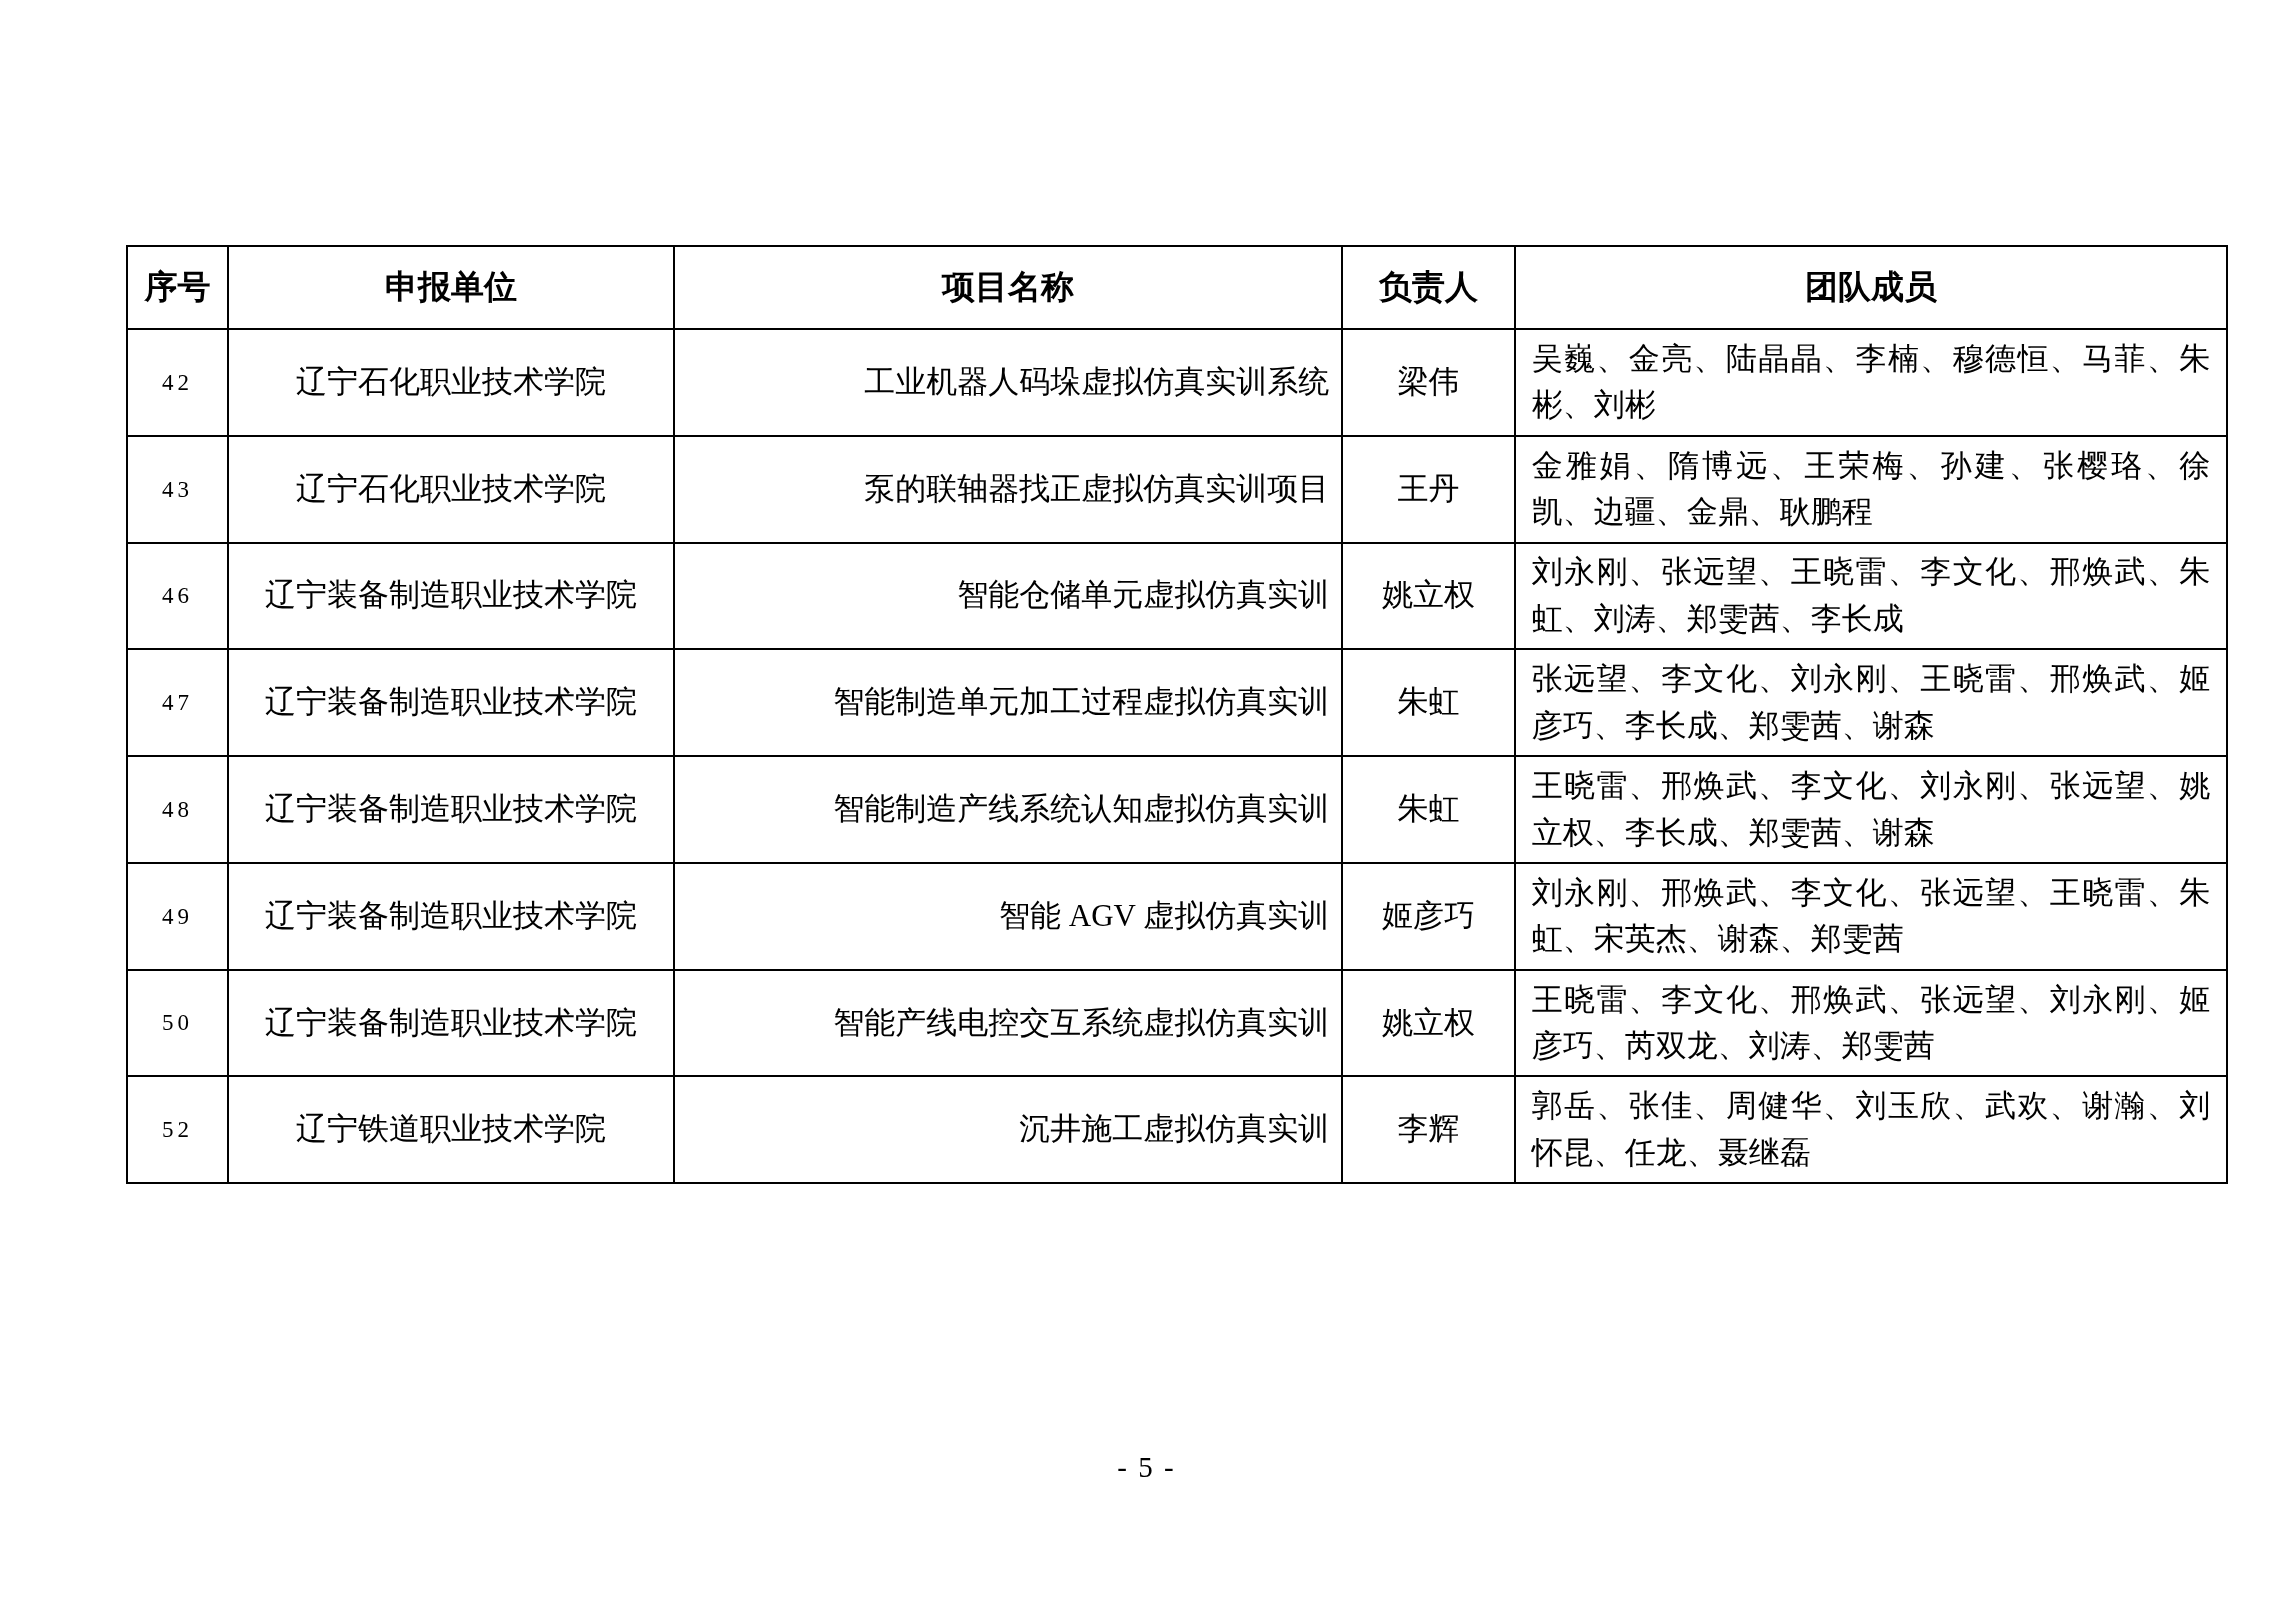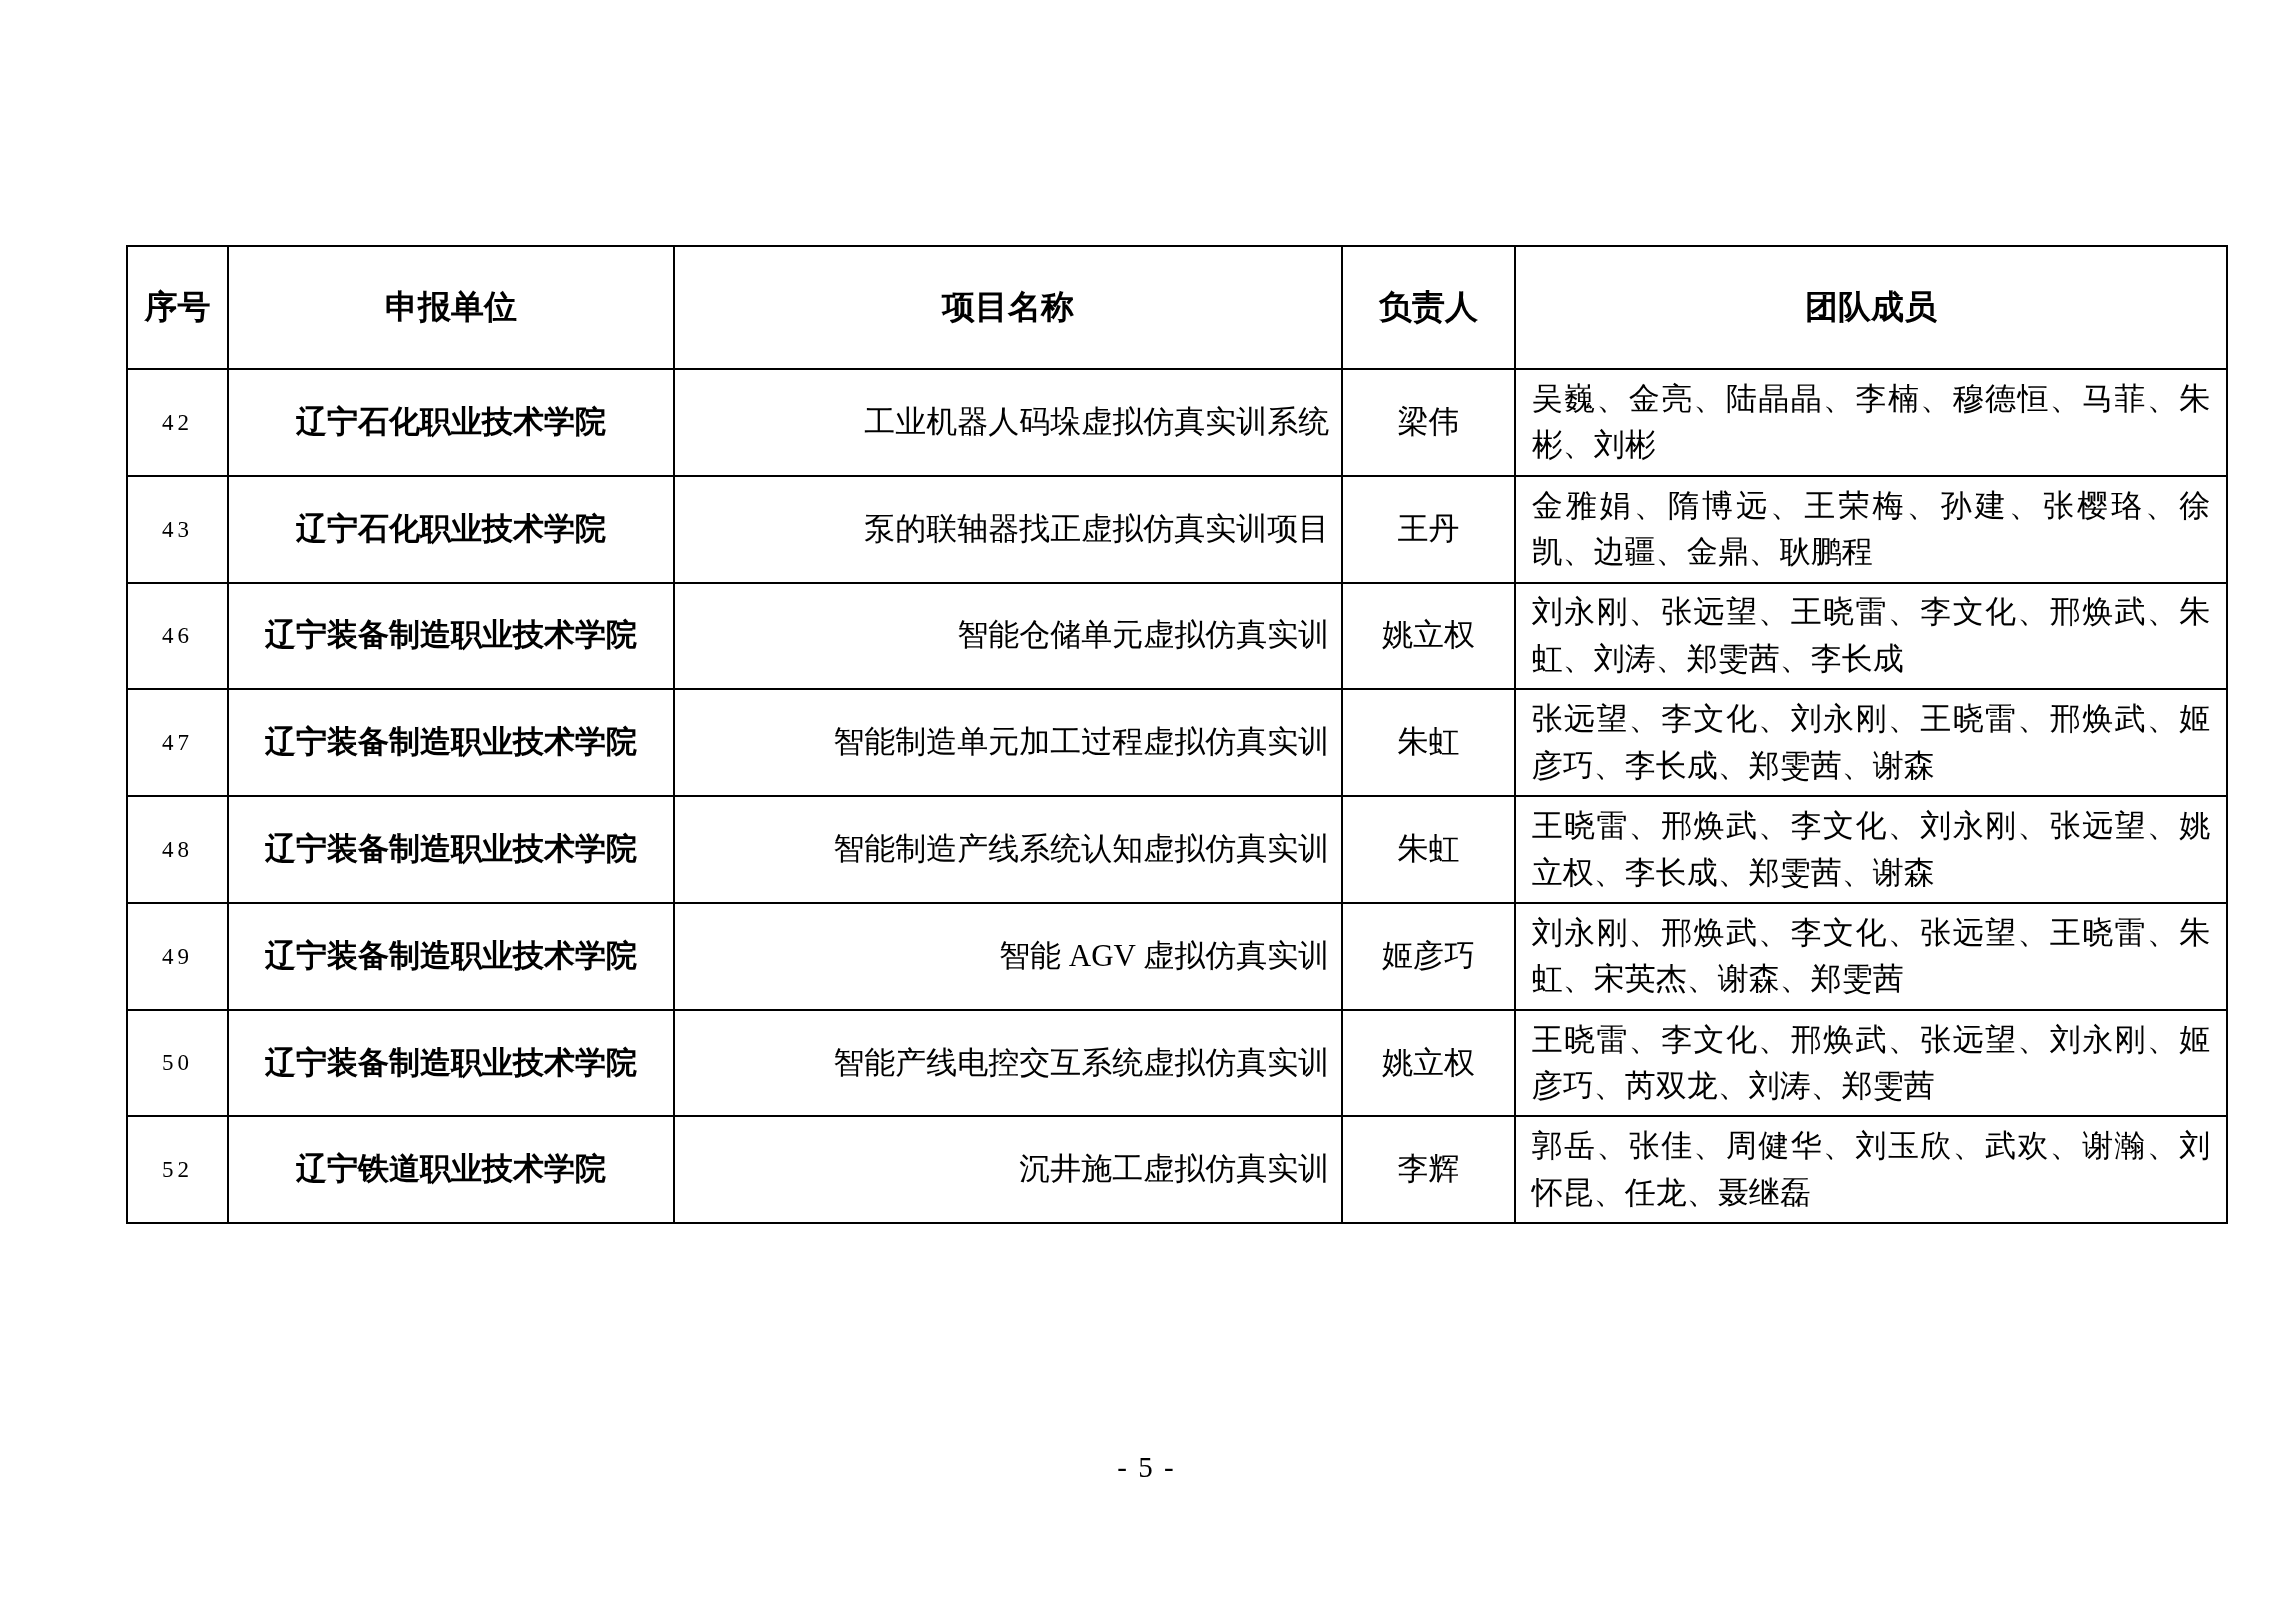--- a/index.html
+++ b/index.html
@@ -26,21 +26,21 @@
     width: 2099px;
     border-collapse: collapse;
     table-layout: fixed;
     border: 2.9px solid #000000;
   }
   table.projects th,
   table.projects td {
     border: 2px solid #000000;
     overflow: hidden;
   }
-  thead tr { height: 123px; }
+  thead tr { height: 83px; }
   tbody tr { height: 94px; }
   th {
     font-family: "Liberation Sans", "DejaVu Sans", sans-serif;
     font-weight: bold;
     font-size: 33px;
     text-align: center;
     vertical-align: middle;
     padding: 0;
   }
   td {
@@ -51,21 +51,20 @@
   }
   td.col-no {
     text-align: center;
     font-size: 23px;
     letter-spacing: 3.9px;
     padding: 0;
   }
   td.col-unit {
     text-align: center;
     padding: 0 5.9px;
-    font-weight: bold;
   }
   td.col-project {
     text-align: right;
     padding: 5.9px 11.8px 5.9px 13.7px;
   }
   td.col-leader {
     text-align: center;
     padding: 0 3.9px;
     border-radius: 8px;
   }

